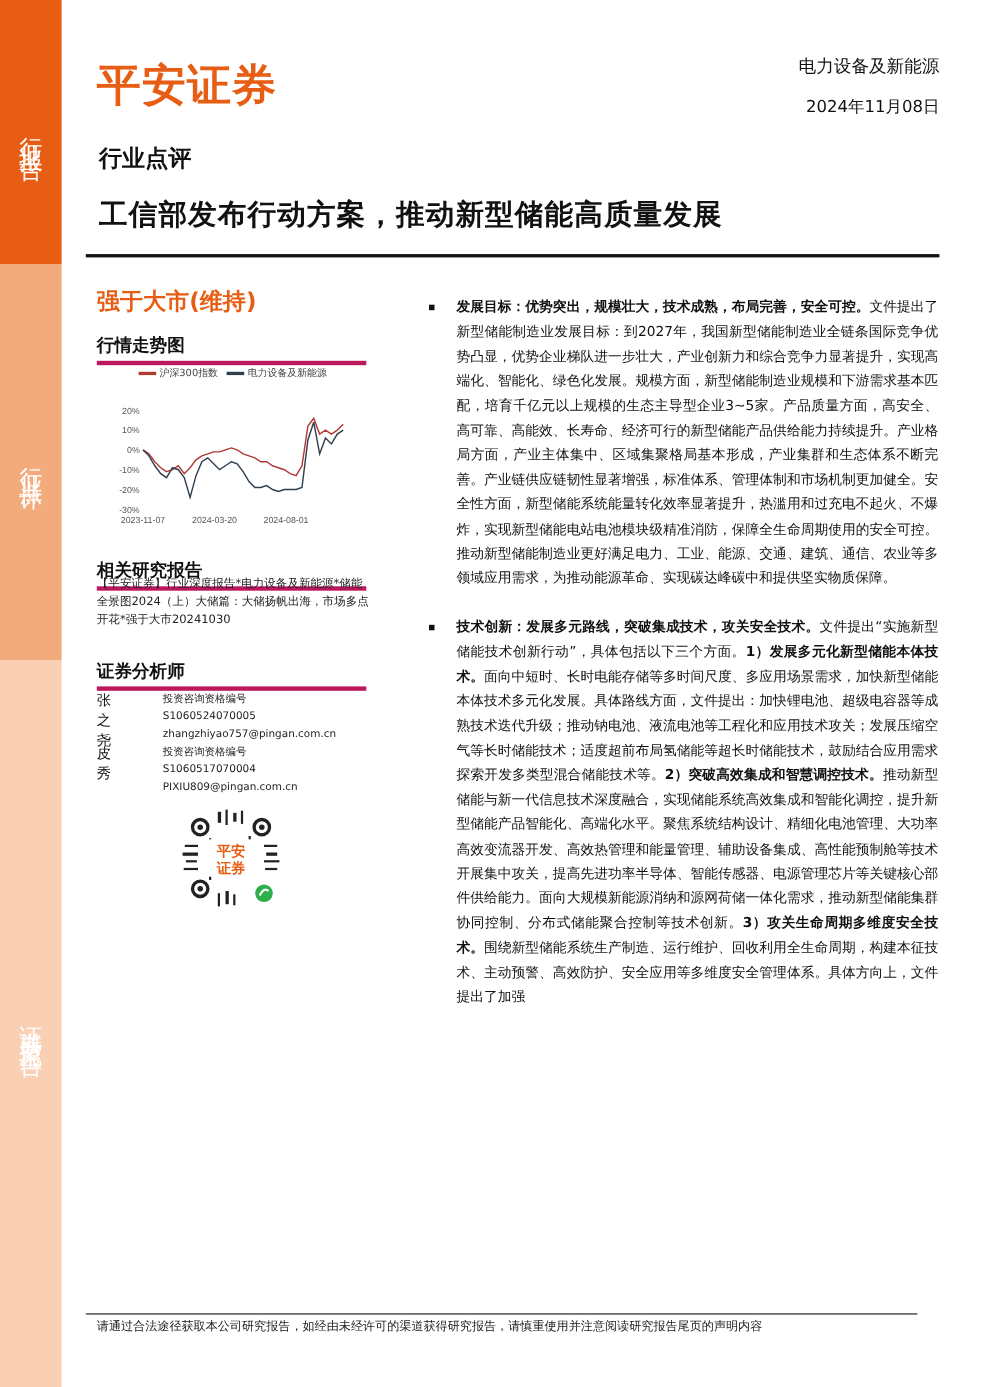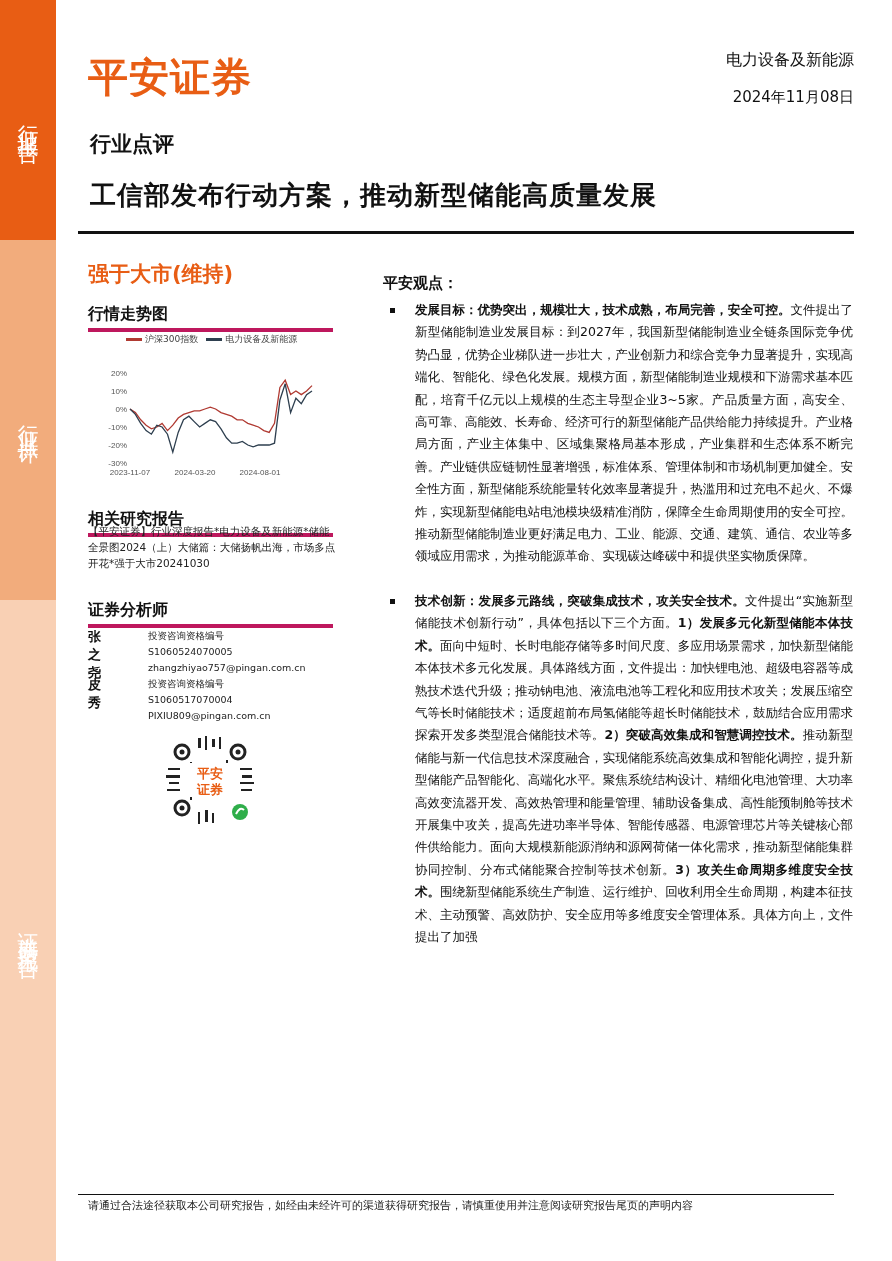--- a/index.html
+++ b/index.html
@@ -20,21 +20,21 @@
   .rating{position:absolute;left:88px;top:260px;font-size:21px;font-weight:bold;color:#e85d14;}
   .sec-h{position:absolute;left:88px;width:245px;font-size:16px;font-weight:bold;border-bottom:4px solid #be185d;padding-bottom:3px;}
   #h-chart{top:304px;}
   #h-related{top:497px;margin-top:12px;}
   #h-analyst{top:600px;}
   .legend{position:absolute;left:126px;top:333px;font-size:9px;color:#444;display:flex;gap:8px;align-items:center;}
   .legend .sw{display:inline-block;width:16px;height:3px;margin-right:3px;vertical-align:middle;}
   .chart{position:absolute;left:100px;top:365px;width:230px;height:115px;}
   .related{position:absolute;left:88px;top:523px;width:250px;font-size:10.5px;line-height:16px;color:#222;}
   .analyst{position:absolute;left:88px;font-size:10px;}
-  .analyst .nm{position:absolute;left:0;top:0;font-size:13px;font-weight:bold;}
+  .analyst .nm{position:absolute;left:0;top:0;font-size:13px;font-weight:normal;}
   .analyst .info{position:absolute;left:60px;top:0;line-height:16px;color:#222;font-size:9.5px;white-space:nowrap;}
   #an1{top:628px;}
   #an2{top:676px;}
   .qr{position:absolute;left:160px;top:730px;width:100px;height:100px;}
   .main{position:absolute;left:383px;top:268px;width:470px;}
   .mh{font-size:15px;font-weight:bold;margin:0 0 6px 0;}
   .p{font-size:12.5px;line-height:22.4px;margin:0;text-align:justify;}
   .b{font-weight:bold;}
   ul.bul{list-style:none;margin:0;padding:0;}
   ul.bul li{position:relative;padding-left:32px;font-size:12.5px;line-height:22.4px;text-align:justify;}
@@ -133,21 +133,20 @@
       <rect x="30" y="64" width="2" height="6"></rect>
   </g>
   <rect x="30" y="33" width="40" height="34" fill="#fff"></rect>
   <text x="50" y="48" font-size="13" font-weight="bold" fill="#e85d14" text-anchor="middle" font-family="DejaVu Sans, sans-serif">平安</text>
   <text x="50" y="64" font-size="13" font-weight="bold" fill="#e85d14" text-anchor="middle" font-family="DejaVu Sans, sans-serif">证券</text>
   <circle cx="80" cy="82" r="8" fill="#2fae4a"></circle>
   <path d="M76 84 q4 -8 8 -4" stroke="#fff" stroke-width="2" fill="none"></path>
 </svg>
 
 <div class="main">
-  <div class="mh" style="margin-top:6px">平安观点：</div>
   <ul class="bul">
     <li><span class="b">发展目标：优势突出，规模壮大，技术成熟，布局完善，安全可控。</span><span>文件提出了新型储能制造业发展目标：到2027年，我国新型储能制造业全链条国际竞争优势凸显，优势企业梯队进一步壮大，产业创新力和综合竞争力显著提升，实现高端化、智能化、绿色化发展。规模方面，新型储能制造业规模和下游需求基本匹配，培育千亿元以上规模的生态主导型企业3~5家。产品质量方面，高安全、高可靠、高能效、长寿命、经济可行的新型储能产品供给能力持续提升。产业格局方面，产业主体集中、区域集聚格局基本形成，产业集群和生态体系不断完善。产业链供应链韧性显著增强，标准体系、管理体制和市场机制更加健全。安全性方面，新型储能系统能量转化效率显著提升，热滥用和过充电不起火、不爆炸，实现新型储能电站电池模块级精准消防，保障全生命周期使用的安全可控。推动新型储能制造业更好满足电力、工业、能源、交通、建筑、通信、农业等多领域应用需求，为推动能源革命、实现碳达峰碳中和提供坚实物质保障。</span></li>
     <li style="margin-top:22px"><span class="b">技术创新：发展多元路线，突破集成技术，攻关安全技术。</span><span>文件提出“实施新型储能技术创新行动”，具体包括以下三个方面。</span><span class="b">1）发展多元化新型储能本体技术。</span><span>面向中短时、长时电能存储等多时间尺度、多应用场景需求，加快新型储能本体技术多元化发展。具体路线方面，文件提出：加快锂电池、超级电容器等成熟技术迭代升级；推动钠电池、液流电池等工程化和应用技术攻关；发展压缩空气等长时储能技术；适度超前布局氢储能等超长时储能技术，鼓励结合应用需求探索开发多类型混合储能技术等。</span><span class="b">2）突破高效集成和智慧调控技术。</span><span>推动新型储能与新一代信息技术深度融合，实现储能系统高效集成和智能化调控，提升新型储能产品智能化、高端化水平。聚焦系统结构设计、精细化电池管理、大功率高效变流器开发、高效热管理和能量管理、辅助设备集成、高性能预制舱等技术开展集中攻关，提高先进功率半导体、智能传感器、电源管理芯片等关键核心部件供给能力。面向大规模新能源消纳和源网荷储一体化需求，推动新型储能集群协同控制、分布式储能聚合控制等技术创新。</span><span class="b">3）攻关生命周期多维度安全技术。</span><span>围绕新型储能系统生产制造、运行维护、回收利用全生命周期，构建本征技术、主动预警、高效防护、安全应用等多维度安全管理体系。具体方向上，文件提出了加强</span></li>
   </ul>
 </div>
 
 <div class="footer-rule"></div>
 <div class="footer">请通过合法途径获取本公司研究报告，如经由未经许可的渠道获得研究报告，请慎重使用并注意阅读研究报告尾页的声明内容</div>
 
 </body></html>

